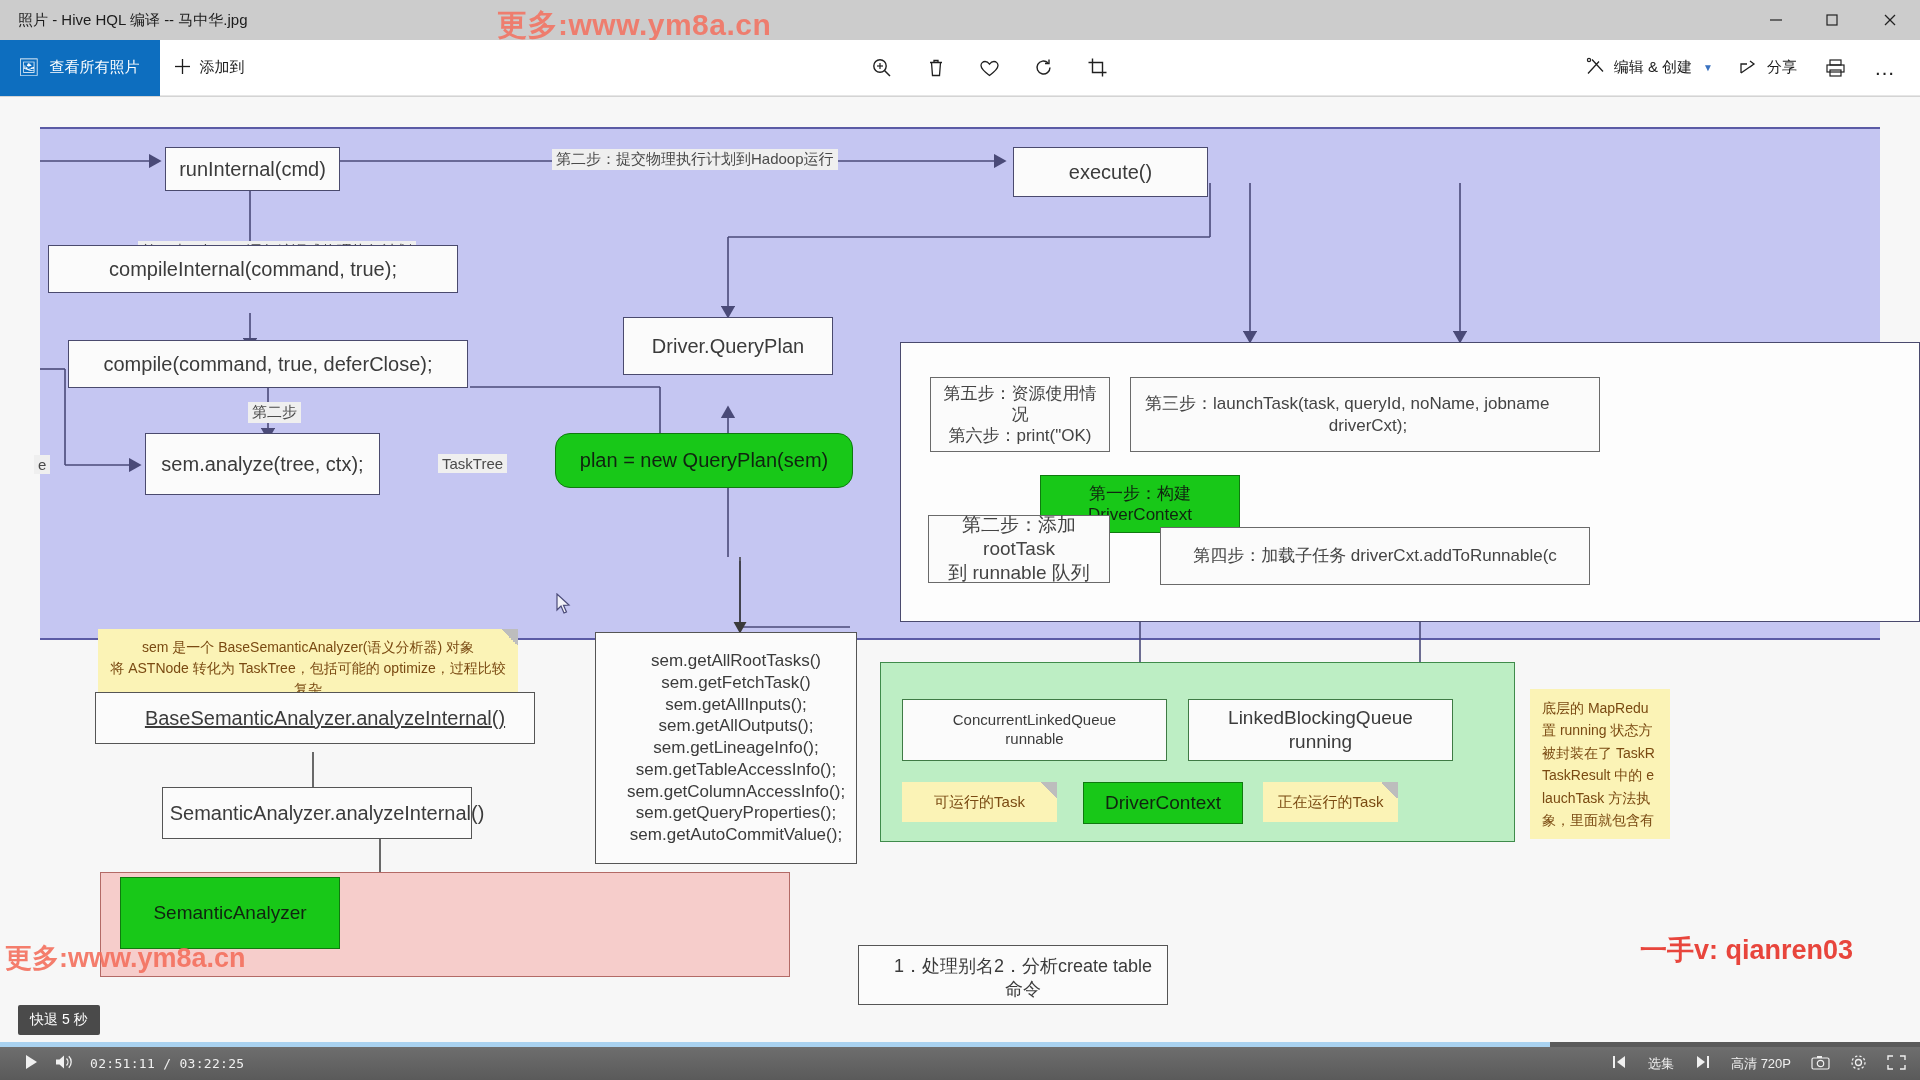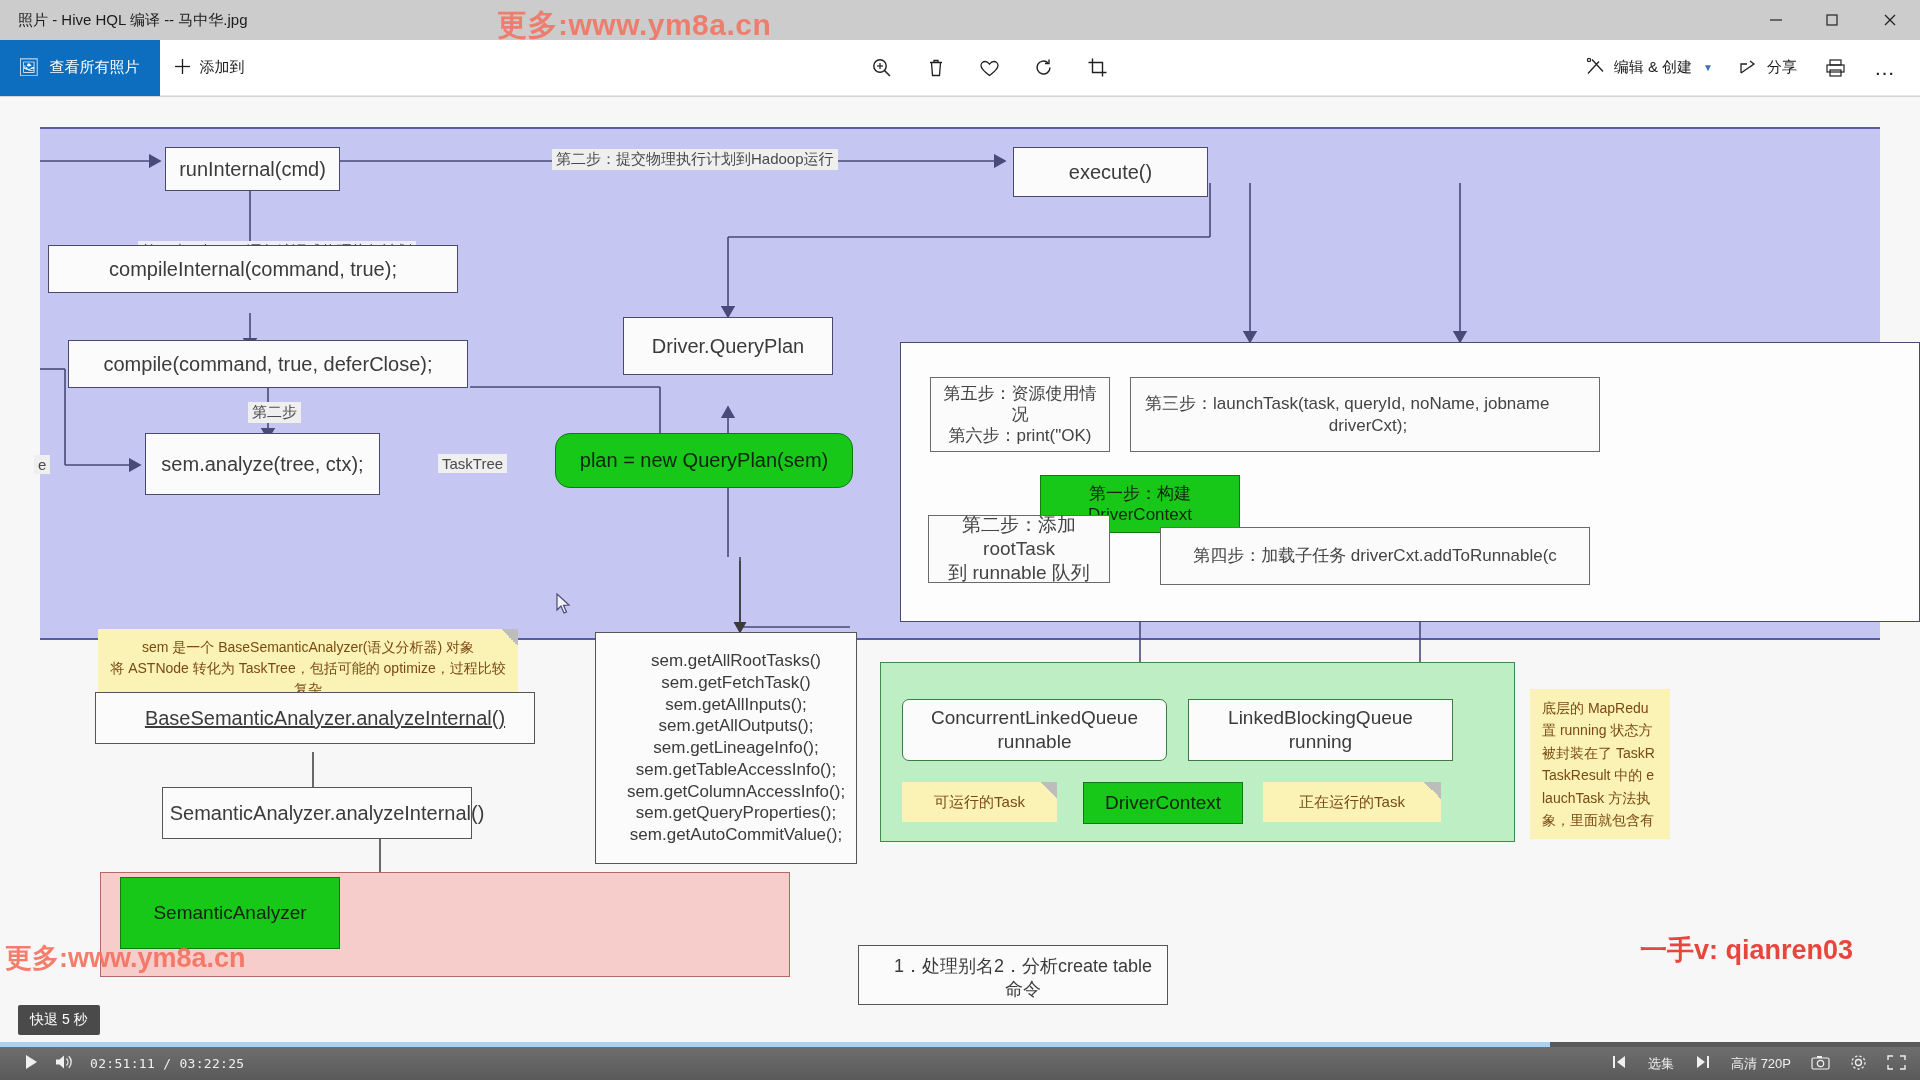--- a/index.html
+++ b/index.html
@@ -384,36 +384,36 @@
             <div>sem.getQueryProperties();</div>
             <div>sem.getAutoCommitValue();</div>
           </div>
       </div>
 
       <div class="node thin" style="left:818px; top:818px; width:310px; height:60px; font-size:18px; align-items:flex-end; padding-top:9px;">
         <span>1．处理别名2．分析create table命令</span>
       </div>
 
       <div class="greenpanel" style="left:840px; top:535px; width:635px; height:180px;"></div>
-      <div class="node" style="left:862px; top:572px; width:265px; height:62px; flex-direction:column; border-color:#3f7a45; font-size:19px;border-radius:7px;">
+      <div class="node" style="left:862px; top:572px; width:265px; height:62px; flex-direction:column; border-color:#3f7a45; font-size:15px;">
         <span>ConcurrentLinkedQueue</span>
         <span>runnable</span>
       </div>
       <div class="node" style="left:1148px; top:572px; width:265px; height:62px; flex-direction:column; border-color:#3f7a45; font-size:19px;">
         <span>LinkedBlockingQueue</span>
         <span>running</span>
       </div>
       <div class="note small" style="left:862px; top:655px; width:155px; height:40px; display:flex; align-items:center; justify-content:center;">
         <div class="fold"></div>
         <span>可运行的Task</span>
       </div>
       <div class="node green" style="left:1043px; top:655px; width:160px; height:42px; font-size:19px;">
         <span>DriverContext</span>
       </div>
-      <div class="note small" style="left:1223px; top:655px; width:178px; height:40px; display:flex; align-items:center; justify-content:center;">
+      <div class="note small" style="left:1223px; top:655px; width:135px; height:40px; display:flex; align-items:center; justify-content:center;">
         <div class="fold"></div>
         <span>正在运行的Task</span>
       </div>
 
       <div class="note" style="left:1490px; top:562px; width:140px; text-align:left; font-size:14px; line-height:1.6;">
         <div style="white-space:nowrap;">底层的 MapRedu</div>
         <div style="white-space:nowrap;">置 running 状态方</div>
         <div style="white-space:nowrap;">被封装在了 TaskR</div>
         <div style="white-space:nowrap;">TaskResult 中的 e</div>
         <div style="white-space:nowrap;">lauchTask 方法执</div>

